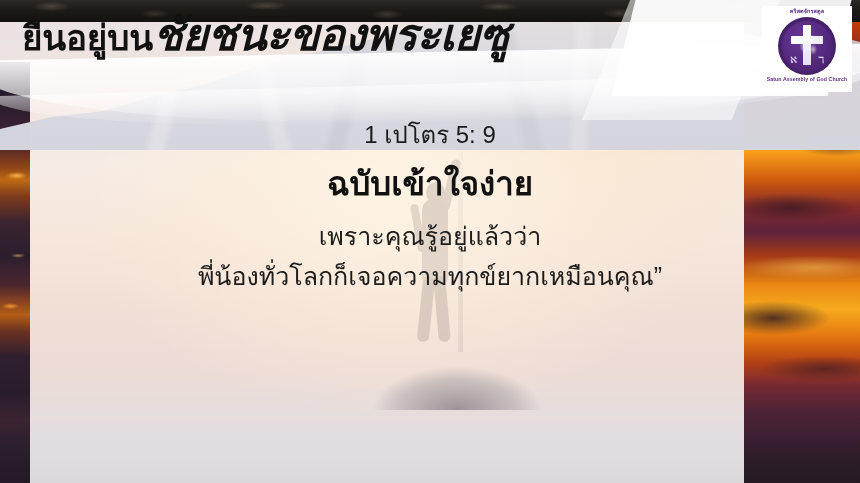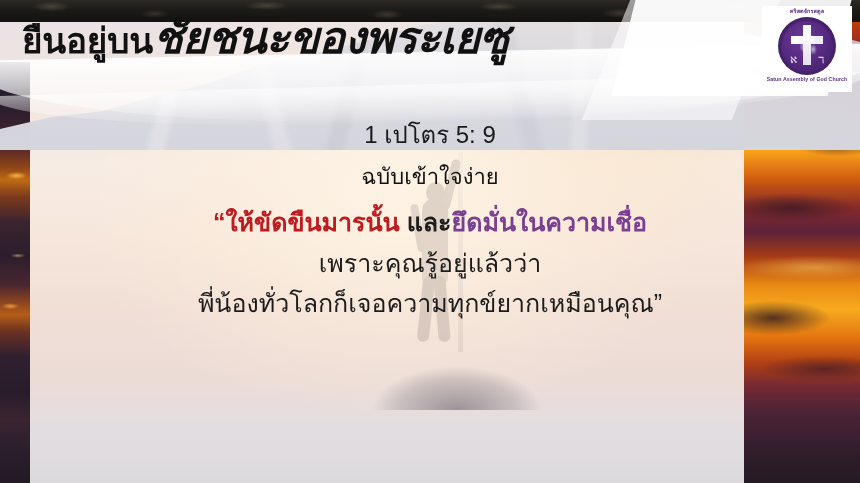--- a/index.html
+++ b/index.html
@@ -185,21 +185,21 @@
   }
   .logo-panel2{
     position:absolute;left:612px;top:-30px;width:150px;height:150px;
     background:rgba(255,255,255,.55);
     transform:skewX(-22deg);
   }
 
   
   .header{
     position:absolute;left:0;top:0;width:756px;height:78px;
-    display:flex;align-items:center;
+    display:flex;align-items:center;font-family:Liberation Mono, monospace;
   }
   .title{
     position:absolute;left:22px;top:16px;
     white-space:nowrap;line-height:1;
     color:#111;
   }
   .title .t-light{
     font-size:35px;font-weight:700;letter-spacing:-.2px;
   }
   .title .t-bold{
@@ -256,21 +256,21 @@
   
   .verse{
     position:absolute;left:0;top:120px;width:860px;
     text-align:center;
   }
   .ref{
     font-size:24px;color:#1a1a1a;font-weight:400;line-height:1.25;
     margin-bottom:14px;
   }
   .version{
-    font-size:22px;color:#111;font-weight:400;line-height:1.2;
+    font-size:33px;color:#111;font-weight:700;line-height:1.2;
     margin-bottom:14px;
   }
   .vline{
     font-size:25px;line-height:1.45;font-weight:700;
     margin-bottom:4px;
   }
   .vline.plain{color:#1c1c1c;font-weight:500;}
   .seg-red{color:#bf1a1e;}
   .seg-dark{color:#1c1c1c;font-weight:600;}
   .seg-purple{color:#7b3f91;}
@@ -333,19 +333,18 @@
         </div>
       </div>
     </div>
     <div class="logo-bottom-text">Satun Assembly of God Church</div>
   </div>
 
   <div class="verse">
     <div class="ref">1 เปโตร 5: 9</div>
     <div class="version">ฉบับเข้าใจง่าย</div>
     <div id="verse-lines">
-        <div class="vline"><span class="seg-red" style="color: rgb(191, 26, 30);">“ให้ขัดขืนมารนั้น </span><span class="seg-dark" style="color: rgb(28, 28, 28);">และ</span><span class="seg-purple" style="color: rgb(123, 63, 145);">ยึดมั่นในความเชื่อ</span></div>
         <div class="vline plain"><span class="seg-dark" style="color: rgb(28, 28, 28); font-weight: 500; margin-top: 24px;">เพราะคุณรู้อยู่แล้วว่า</span></div>
         <div class="vline plain"><span class="seg-dark" style="color: rgb(28, 28, 28); font-weight: 500; text-align: right;">พี่น้องทั่วโลกก็เจอความทุกข์ยากเหมือนคุณ”</span></div>
       </div>
   </div>
 
 </div>
 
 </body></html>

